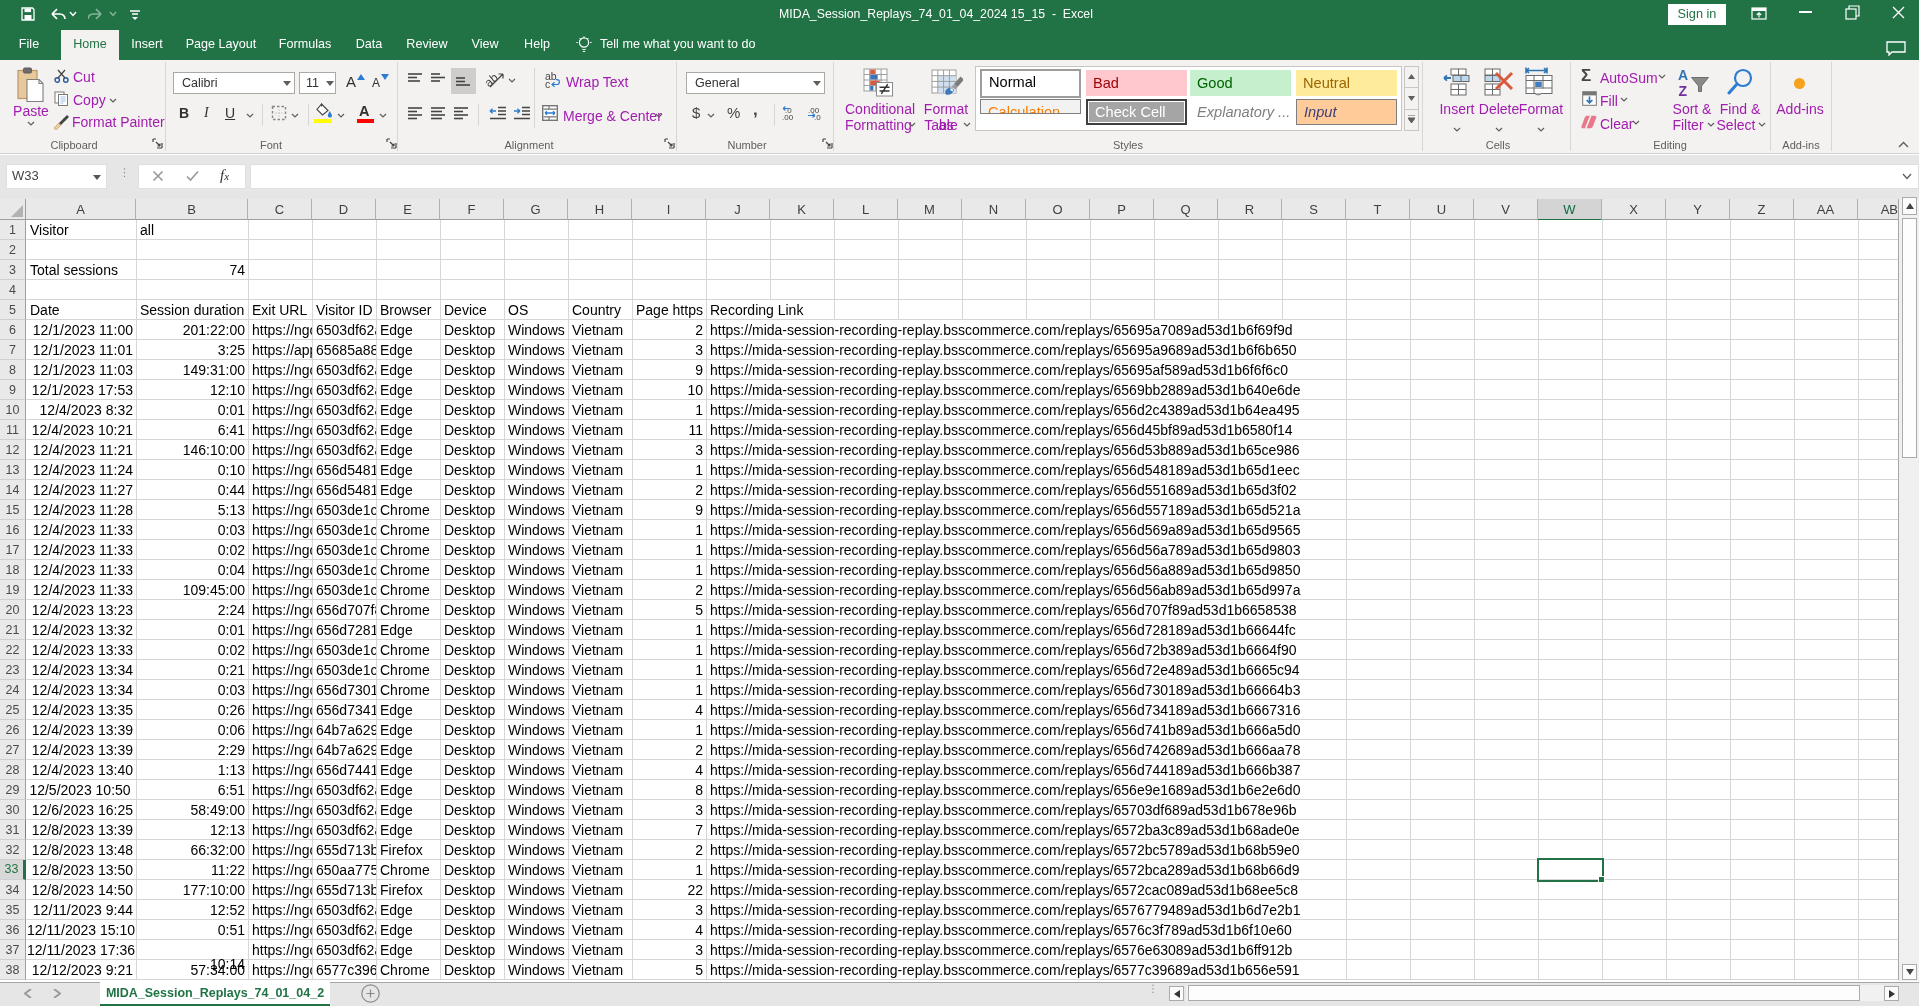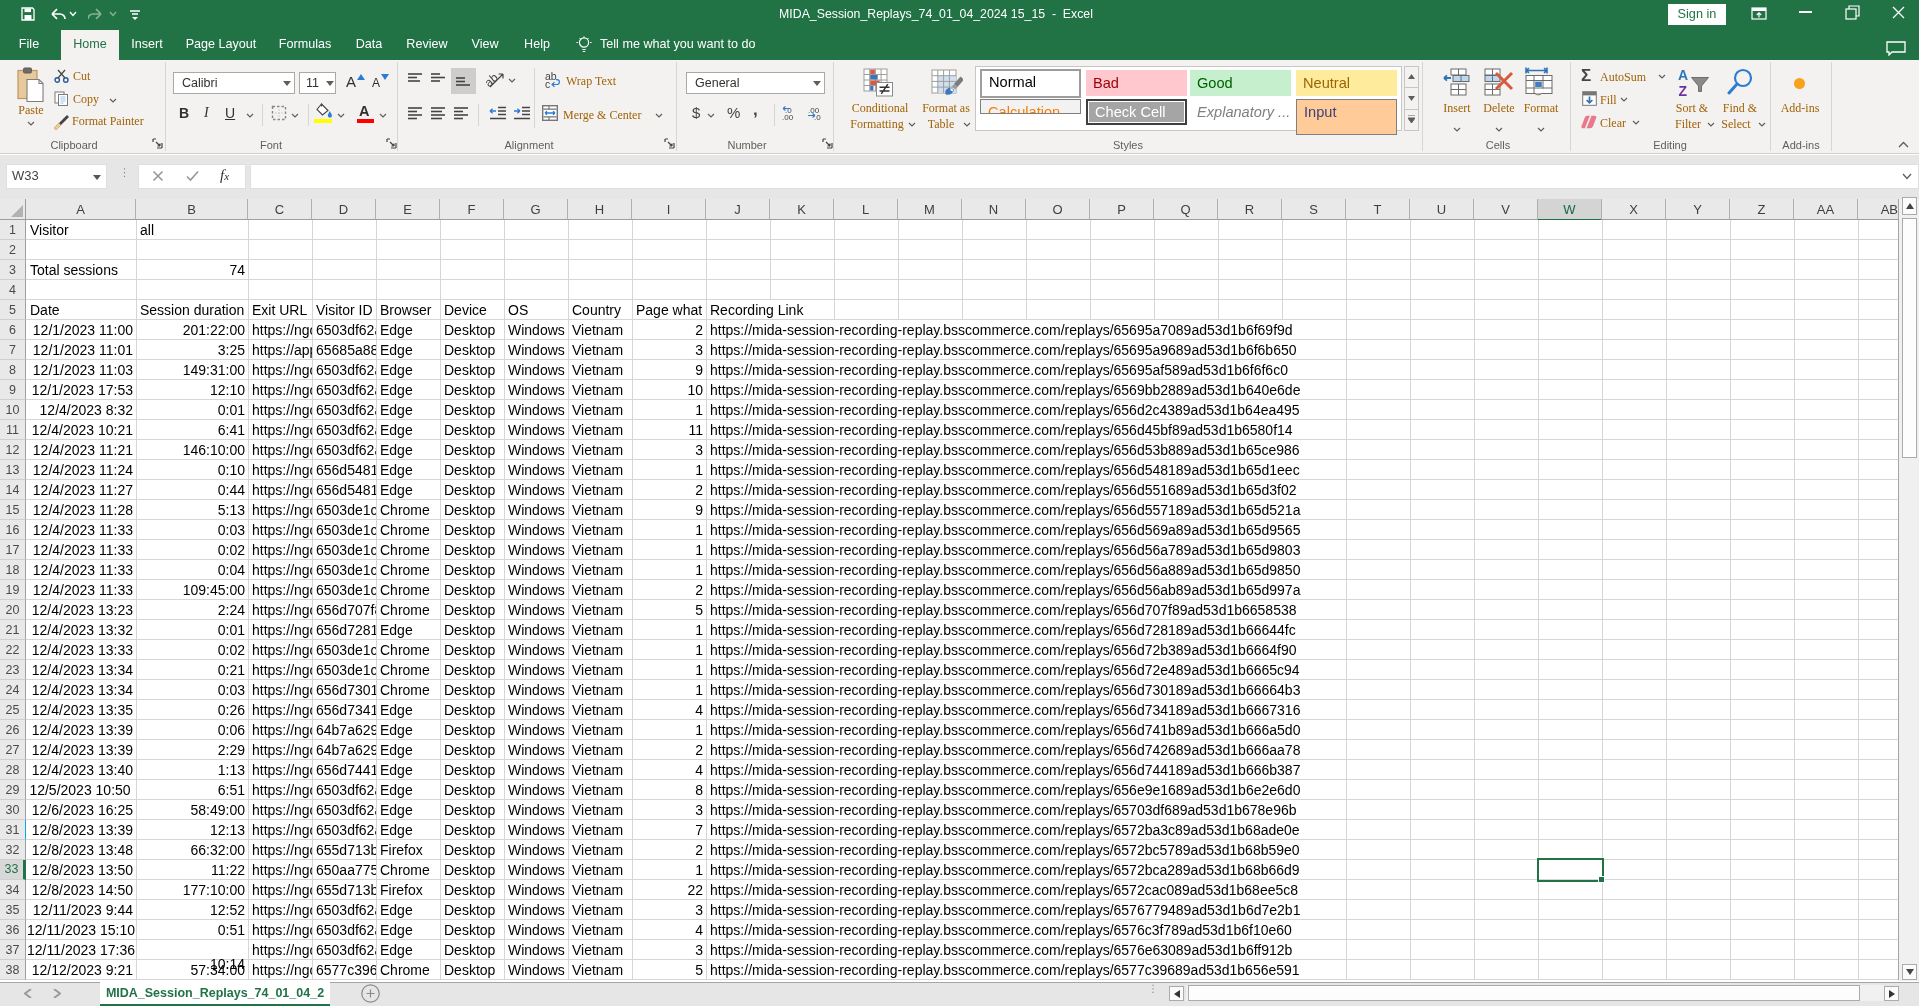--- a/index.html
+++ b/index.html
@@ -4,21 +4,21 @@
 html,body{width:1919px;height:1006px;overflow:hidden;}
 body{font-family:"Liberation Sans",sans-serif;position:relative;background:#fff;}
 .abs{position:absolute;}
 .titlebar{left:0;top:0;width:1919px;height:28px;background:#217346;}
 .tabstrip{left:0;top:28px;width:1919px;height:32px;background:#217346;}
 .ribbon{left:0;top:60px;width:1919px;height:94px;background:#f3f2f1;border-bottom:1px solid #d2d0ce;}
 .fstrip{left:0;top:155px;width:1919px;height:44px;background:#e6e6e6;}
 .tabtxt{color:#fff;font-size:12.6px;line-height:32px;}
 .grouplabel{color:#605e5c;font-size:11px;text-align:center;top:139px;}
 .gsep{width:1px;top:62px;height:89px;background:#d8d6d4;}
-.ribtext{color:#a16207;font-size:12px;font-family:Liberation Serif, serif;}
+.ribtext{color:#a21caf;font-size:14px;}
 .combo{background:#fff;border:1px solid #aca9a5;color:#323130;font-size:12.5px;}
 .chip{font-size:14.6px;line-height:26px;padding-left:7px;white-space:nowrap;overflow:hidden;}
 .hdrcell{top:199px;height:21px;color:#404040;font-size:13px;text-align:center;line-height:21px;border-right:1px solid #b0b0b0;background:#e9e9e9;}
 .rowhdr{left:0;width:26px;color:#4a4a4a;font-size:12.5px;text-align:center;line-height:20px;background:#e9e9e9;border-bottom:1px solid #cfcfcf;}
 .cell{font-size:14px;color:#000;line-height:20px;white-space:nowrap;}
 .vline{width:1px;background:#d6d6d6;}
 </style></head><body>
 
 <div class="abs titlebar"></div>
 <svg class="abs" style="left:20px;top:6px" width="16" height="16" viewBox="0 0 16 16">
@@ -289,21 +289,21 @@
     <path d="M1 1 L4 4 L7 1" stroke="#605e5c" stroke-width="1.2" fill="none"></path>
   </svg>
 <div class="abs" style="left:975px;top:66px;width:427px;height:65px;background:#fff;border:1px solid #c8c6c4"></div>
 <div class="abs chip" style="left:980px;top:70px;width:101px;height:26px;background:#fff;color:#000;border:2px solid #9f9d9b;box-shadow:inset 0 0 0 2px #fff;line-height:22px;top:69px;height:29px;">Normal</div>
 <div class="abs chip" style="left:1086px;top:70px;width:101px;height:26px;background:#ffc7ce;color:#9c0006;">Bad</div>
 <div class="abs chip" style="left:1190px;top:70px;width:101px;height:26px;background:#c6efce;color:#006100;">Good</div>
 <div class="abs chip" style="left:1296px;top:70px;width:101px;height:26px;background:#ffeb9c;color:#9c6500;">Neutral</div>
 <div class="abs chip" style="left:980px;top:99px;width:101px;height:15px;background:#f2f2f2;color:#fa7d00;border:1px solid #7f7f7f;line-height:24px;">Calculation</div>
 <div class="abs chip" style="left:1086px;top:99px;width:101px;height:26px;background:#a5a5a5;color:#ffffff;border:2px solid #3f3f3f;line-height:22px;box-shadow:inset 0 0 0 1px #fff;">Check Cell</div>
 <div class="abs chip" style="left:1190px;top:99px;width:101px;height:26px;background:#fff;color:#7f7f7f;font-style:italic;">Explanatory ...</div>
-<div class="abs chip" style="left:1296px;top:99px;width:101px;height:36px;background:#ffcc99;color:#3f3f76;border:1px solid #7f7f7f;line-height:24px;">Input</div>
+<div class="abs chip" style="left:1296px;top:99px;width:101px;height:26px;background:#ffcc99;color:#3f3f76;border:1px solid #7f7f7f;line-height:24px;font-style:italic;">Input</div>
 <div class="abs" style="left:1404px;top:66px;width:15px;height:65px;background:#f3f2f1;border:1px solid #c8c6c4"></div>
 <div class="abs" style="left:1404px;top:87px;width:15px;height:1px;background:#c8c6c4"></div>
 <div class="abs" style="left:1404px;top:109px;width:15px;height:1px;background:#c8c6c4"></div>
 <svg class="abs" style="left:1408px;top:74px" width="7" height="5" viewBox="0 0 7 5">
     <path d="M0 5h7L3.5 0z" fill="#605e5c"></path>
   </svg>
 <svg class="abs" style="left:1408px;top:96px" width="7" height="5" viewBox="0 0 7 5">
     <path d="M0 0h7L3.5 5z" fill="#605e5c"></path>
   </svg>
 <svg class="abs" style="left:1408px;top:115px" width="7" height="8" viewBox="0 0 7 8">
@@ -523,21 +523,21 @@
 <div class="abs cell" style="left:27px;top:260px;width:109px;text-align:left;padding-left:3px;">Total sessions</div>
 <div class="abs cell" style="left:137px;top:260px;width:111px;text-align:right;padding-right:3px;">74</div>
 <div class="abs cell" style="left:27px;top:300px;width:109px;text-align:left;padding-left:3px;">Date</div>
 <div class="abs cell" style="left:137px;top:300px;width:111px;text-align:left;padding-left:3px;">Session duration</div>
 <div class="abs cell" style="left:249px;top:300px;width:63px;text-align:left;padding-left:3px;">Exit URL</div>
 <div class="abs cell" style="left:313px;top:300px;width:63px;text-align:left;padding-left:3px;">Visitor ID</div>
 <div class="abs cell" style="left:377px;top:300px;width:63px;text-align:left;padding-left:3px;">Browser</div>
 <div class="abs cell" style="left:441px;top:300px;width:63px;text-align:left;padding-left:3px;">Device</div>
 <div class="abs cell" style="left:505px;top:300px;width:63px;text-align:left;padding-left:3px;">OS</div>
 <div class="abs cell" style="left:569px;top:300px;width:63px;text-align:left;padding-left:3px;">Country</div>
-<div class="abs cell" style="left:633px;top:300px;width:73px;text-align:left;padding-left:3px;">Page what</div>
+<div class="abs cell" style="left:633px;top:300px;width:73px;text-align:left;padding-left:3px;">Page https</div>
 <div class="abs cell" style="left:707px;top:300px;width:1212px;text-align:left;padding-left:3px;">Recording Link</div>
 <div class="abs cell" style="left:27px;top:320px;width:109px;text-align:right;padding-right:3px;">12/1/2023 11:00</div>
 <div class="abs cell" style="left:137px;top:320px;width:111px;text-align:right;padding-right:3px;">201:22:00</div>
 <div class="abs cell" style="left:249px;top:320px;width:63px;text-align:left;padding-left:3px;overflow:hidden;">https://ngo</div>
 <div class="abs cell" style="left:313px;top:320px;width:63px;text-align:left;padding-left:3px;overflow:hidden;">6503df62ab</div>
 <div class="abs cell" style="left:377px;top:320px;width:63px;text-align:left;padding-left:3px;">Edge</div>
 <div class="abs cell" style="left:441px;top:320px;width:63px;text-align:left;padding-left:3px;">Desktop</div>
 <div class="abs cell" style="left:505px;top:320px;width:63px;text-align:left;padding-left:3px;">Windows</div>
 <div class="abs cell" style="left:569px;top:320px;width:63px;text-align:left;padding-left:3px;">Vietnam</div>
 <div class="abs cell" style="left:633px;top:320px;width:73px;text-align:right;padding-right:3px;">2</div>

